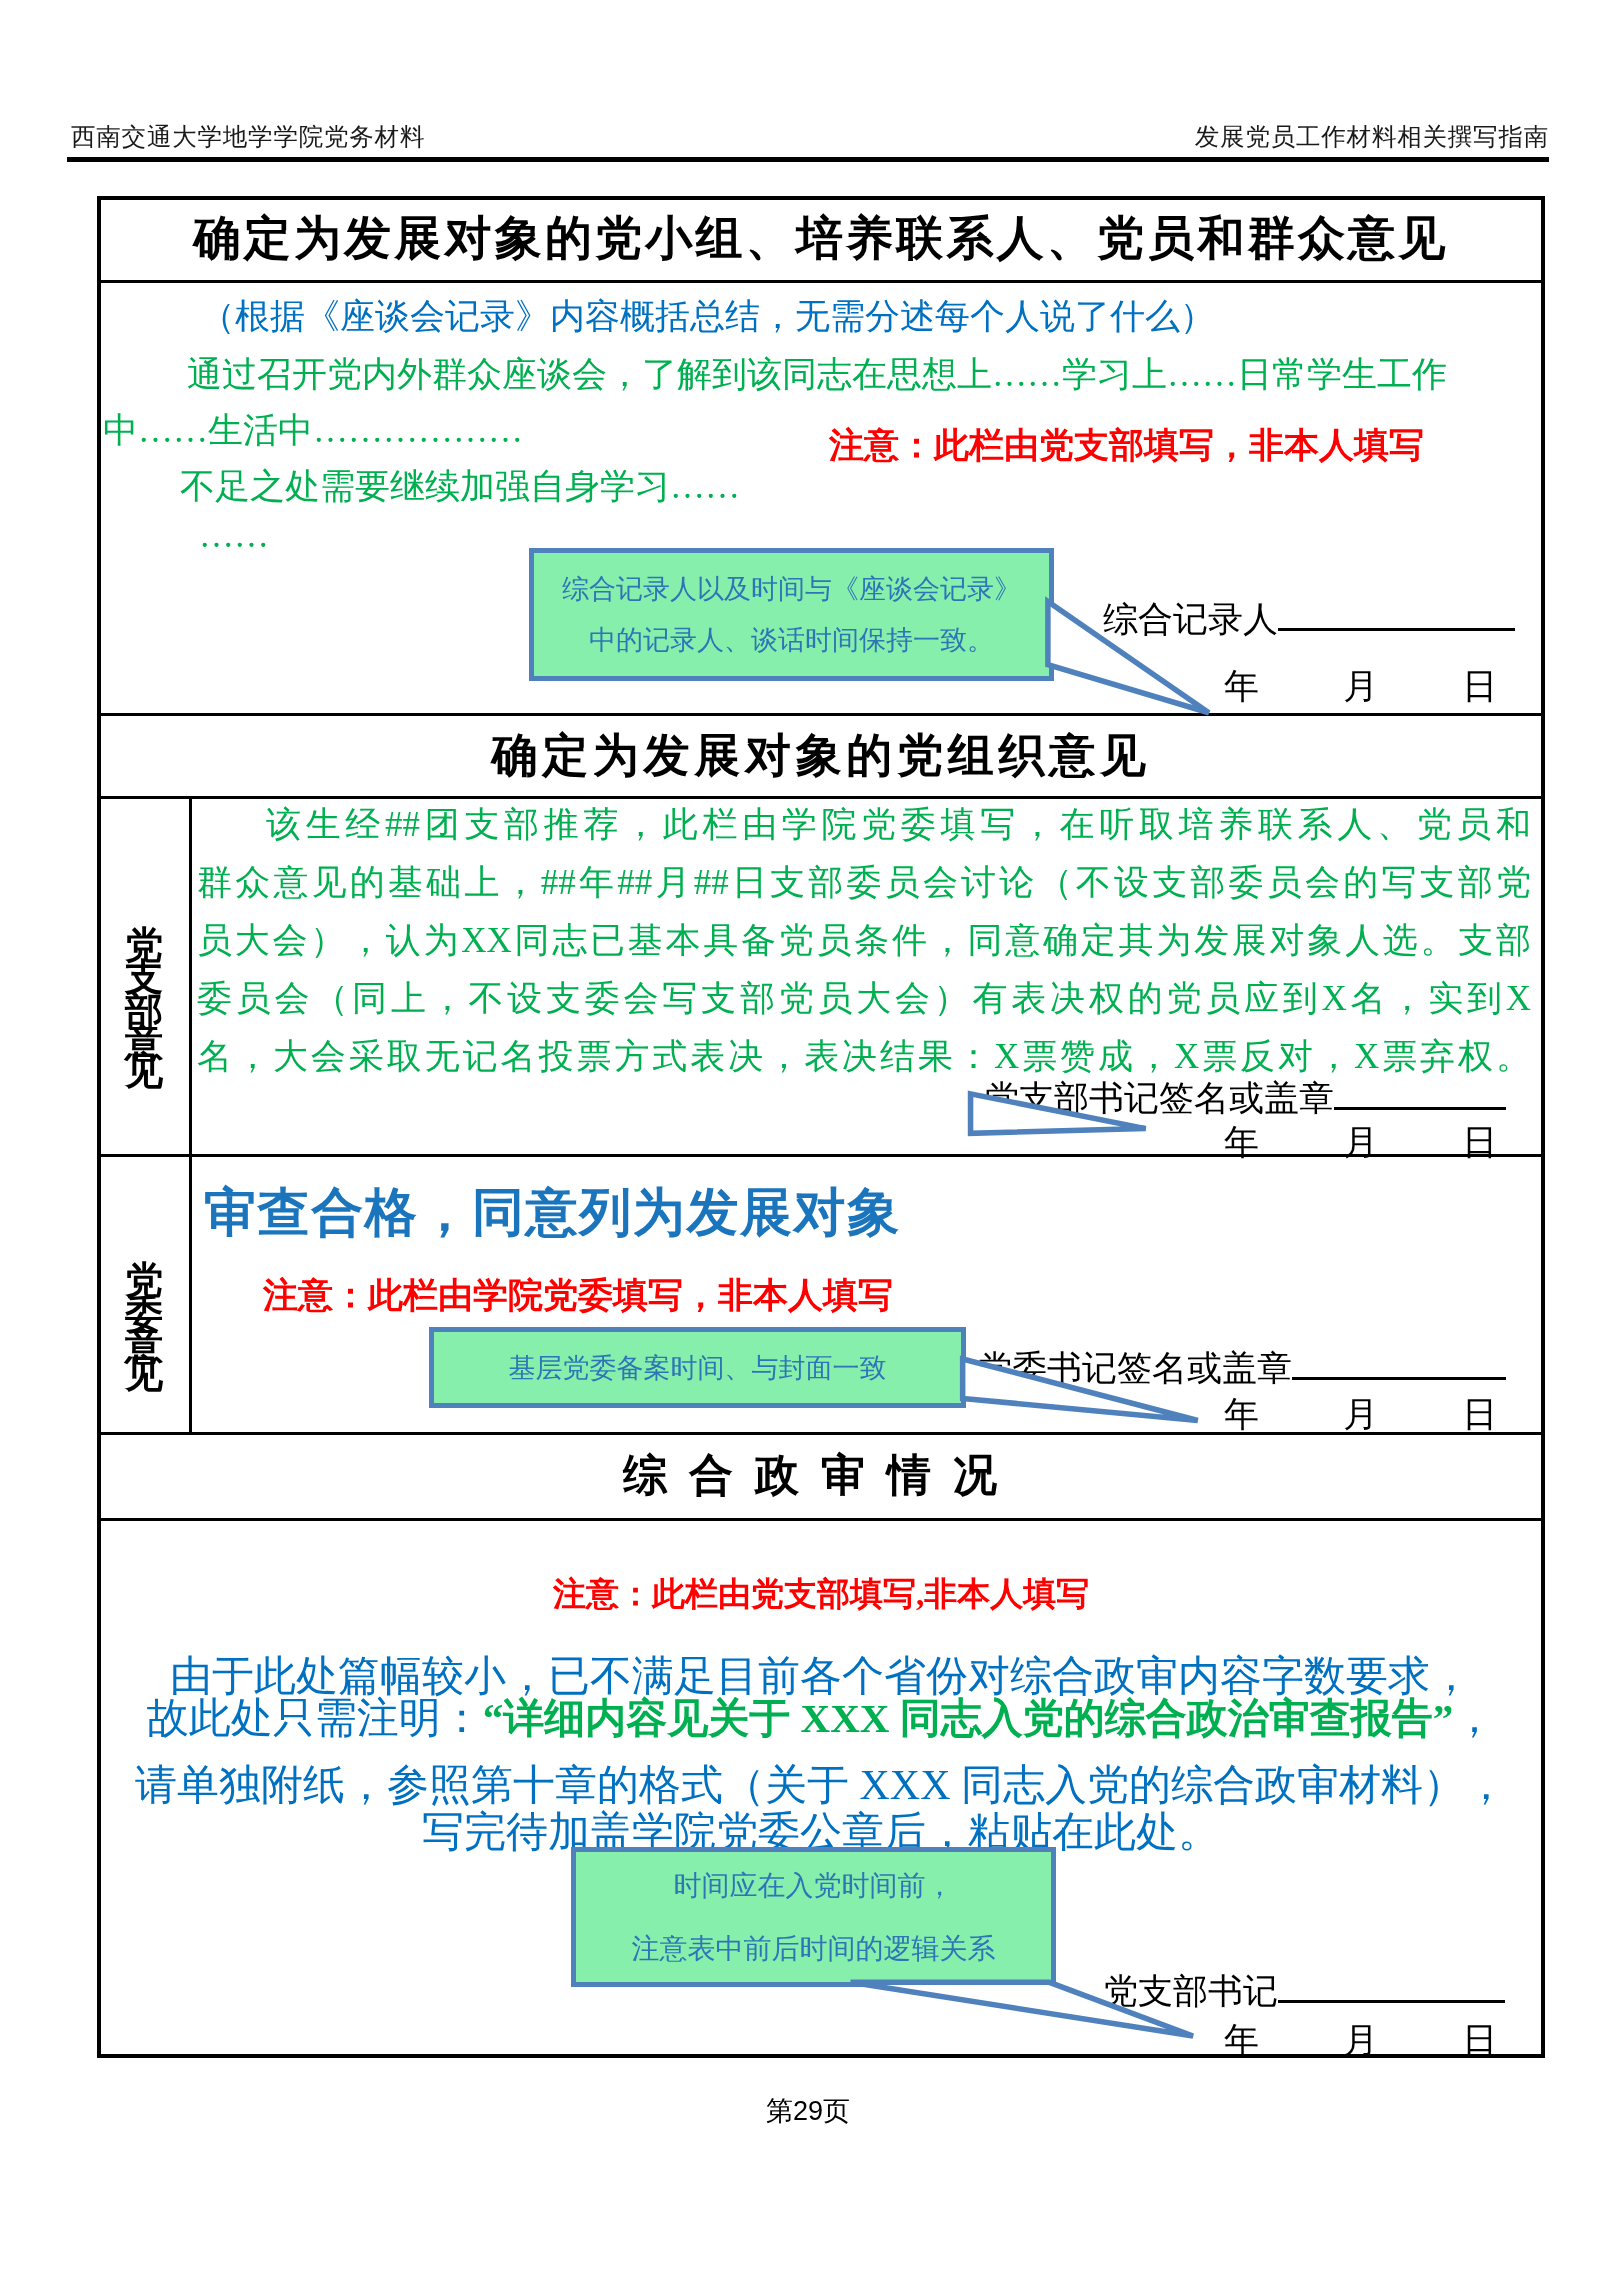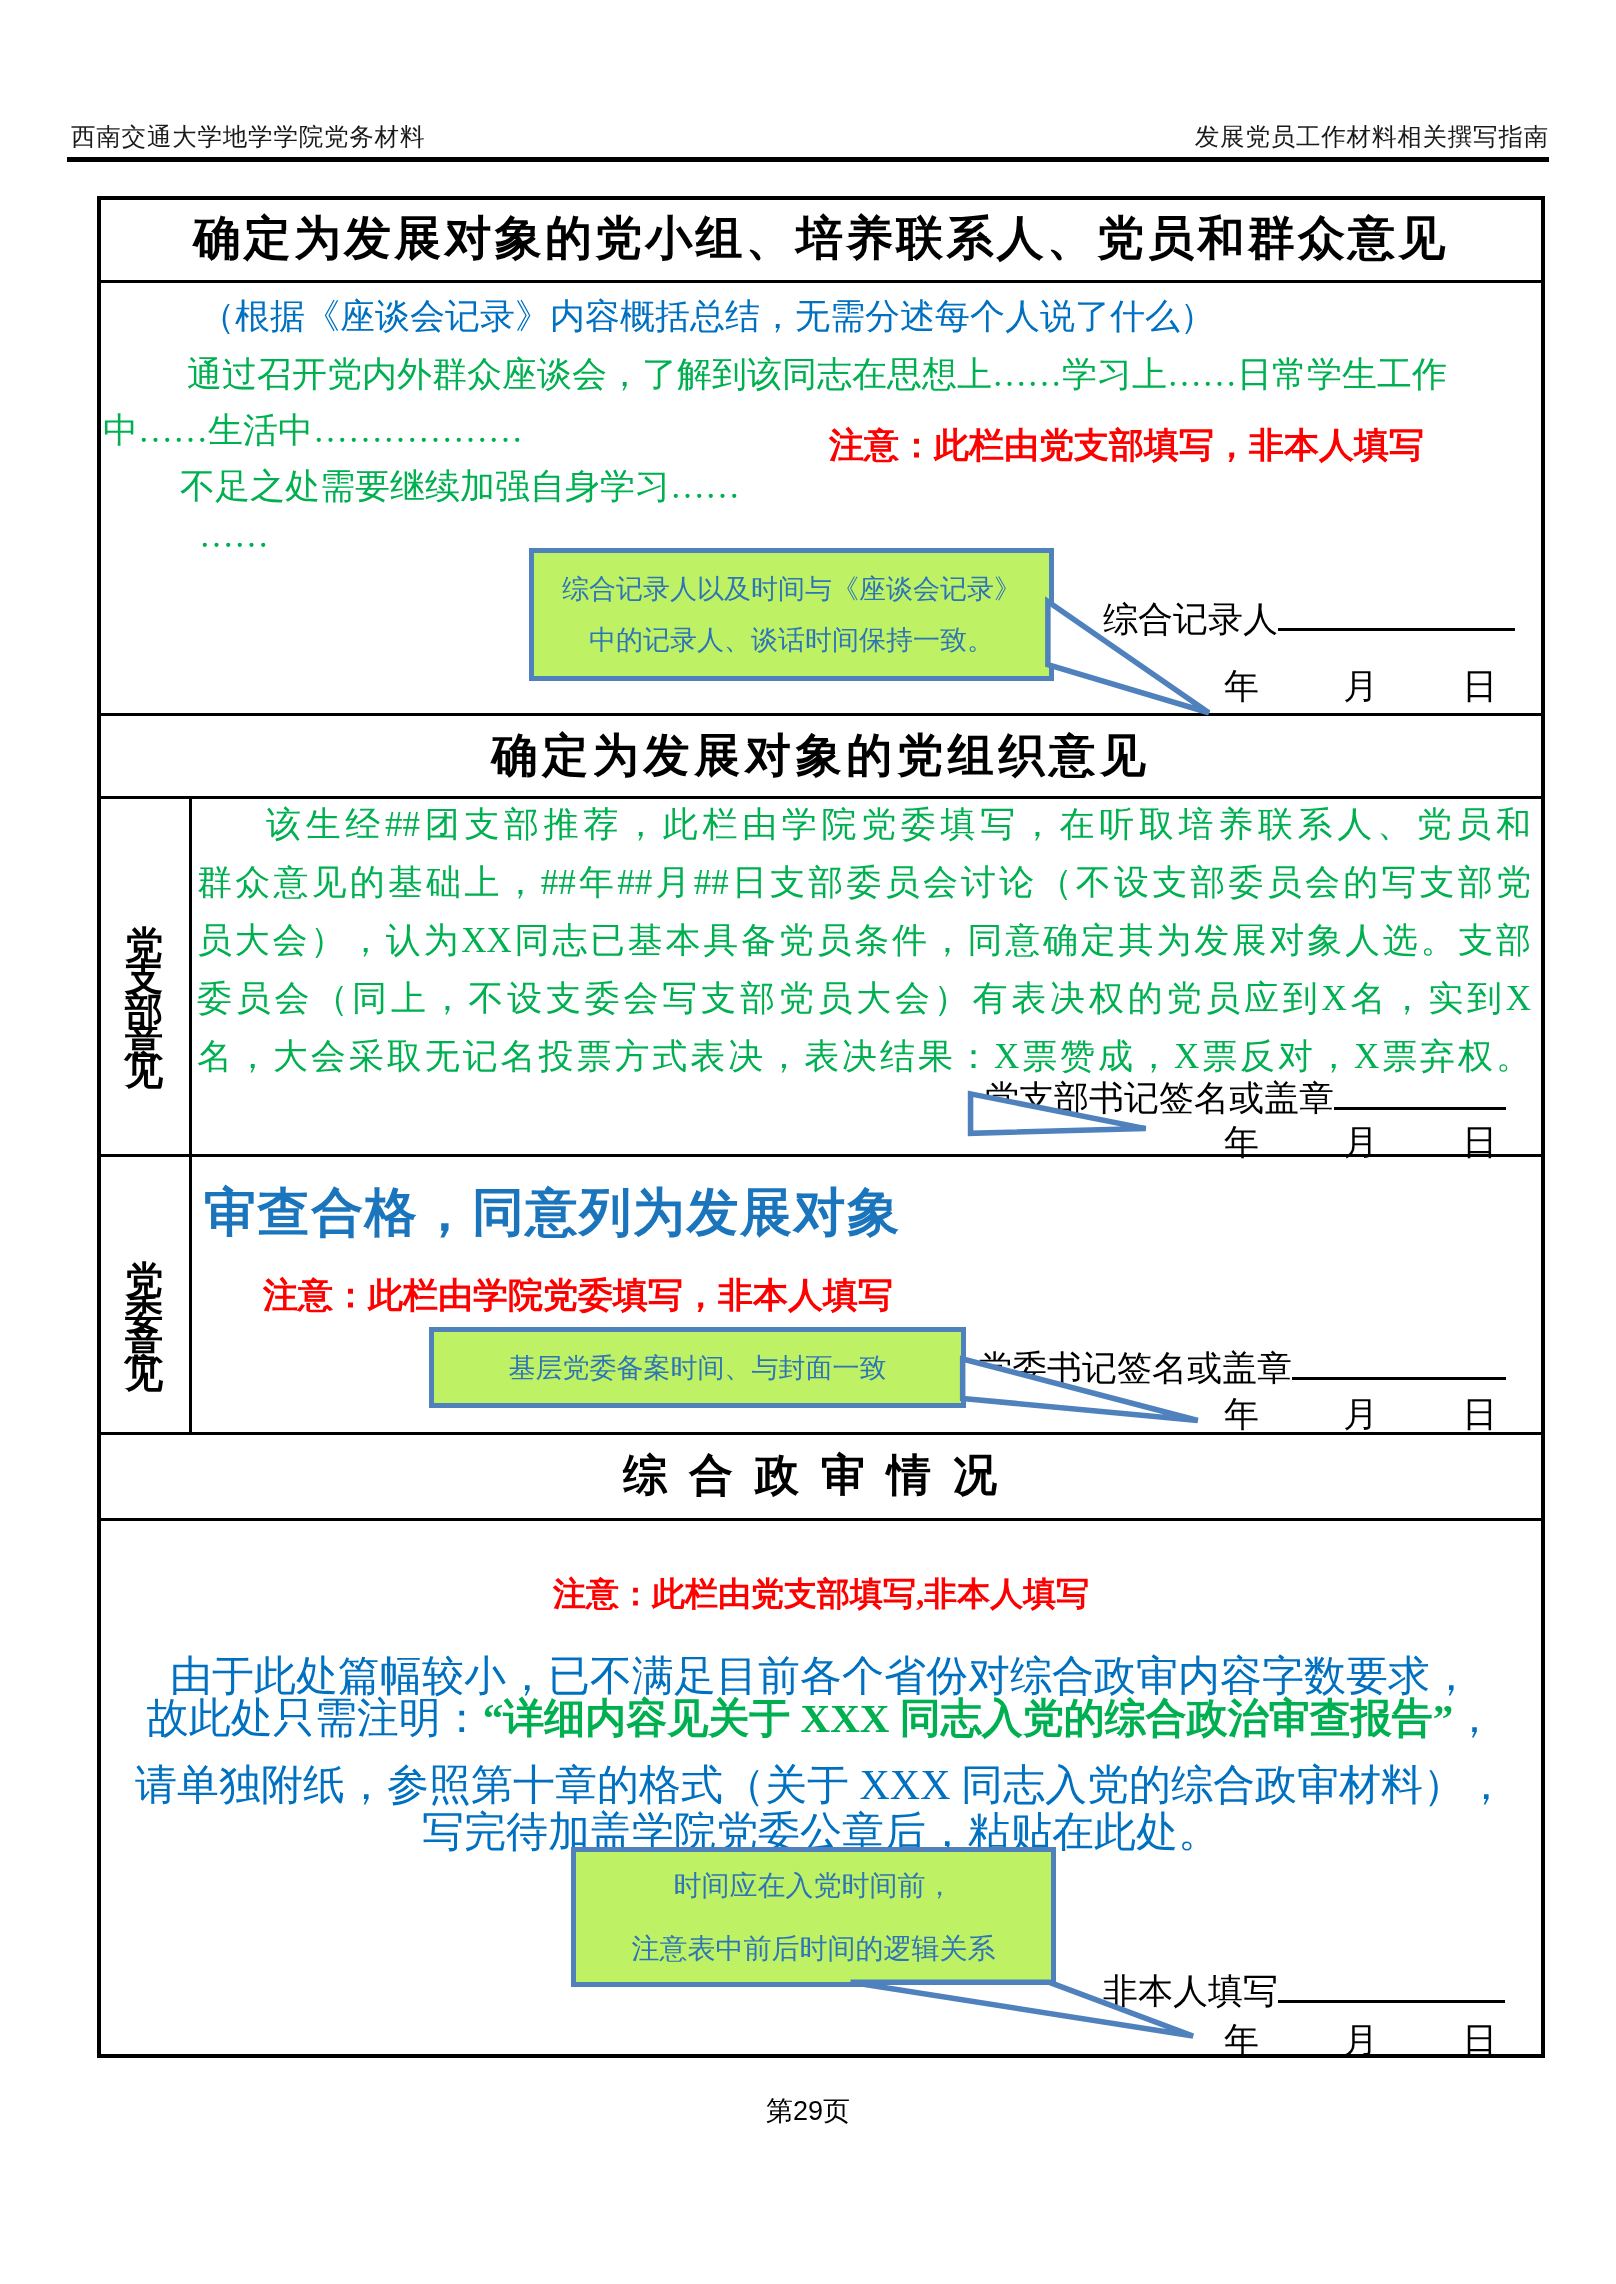--- a/index.html
+++ b/index.html
@@ -26,21 +26,21 @@
   .body41{font-size:42px;line-height:1.2;white-space:nowrap;}
   
   .jwrap{width:1334px;}
   .jline{font-size:35px;line-height:58px;color:#00B050;text-align:justify;text-align-last:justify;}
   .jline.indent{text-indent:69px;}
   
   .vlabel{display:flex;align-items:center;justify-content:center;
           writing-mode:vertical-rl;text-orientation:upright;
           font-size:38px;letter-spacing:32px;font-weight:bold;color:#000;}
   
-  .callout{border:5.5px solid #4F81BD;background:#bef264;box-sizing:border-box;
+  .callout{border:5.5px solid #4F81BD;background:#86efac;box-sizing:border-box;
            display:flex;flex-direction:column;justify-content:center;align-items:center;
            text-align:center;color:#2E75B6;
            font-family:"Liberation Sans","DejaVu Sans",sans-serif;}
   .co-line{white-space:nowrap;}
   
   .headline{font-size:52px;font-weight:bold;color:#1B75BC;letter-spacing:1.6px;white-space:nowrap;}
   
   .sig{font-size:35px;color:#000;white-space:nowrap;}
   .u{display:inline-block;height:1.0em;border-bottom:3.2px solid #000;}
   .date{font-size:35px;color:#000;white-space:pre;letter-spacing:4.7px;}
@@ -128,21 +128,21 @@
   </div>
 
   <div class="abs blue center-line body41" style="left:97px;top:1760px;">请单独附纸，参照第十章的格式（关于 XXX 同志入党的综合政审材料），</div>
   <div class="abs blue center-line body41" style="left:97px;top:1807px;">写完待加盖学院党委公章后，粘贴在此处。</div>
 
   <div class="abs callout" style="left:571px;top:1847px;width:485px;height:140px;font-size:28px;line-height:63px;">
     <div class="co-line">时间应在入党时间前，</div>
     <div class="co-line">注意表中前后时间的逻辑关系</div>
   </div>
 
-  <div class="abs sig" style="left:1103px;top:1965px;"><span>非本人填写</span><span class="u" style="width:227px;"></span></div>
+  <div class="abs sig" style="left:1103px;top:1965px;"><span>党支部书记</span><span class="u" style="width:227px;"></span></div>
   <div class="abs date" style="right:114px;top:2017px;">年　　月　　日</div>
 
   <div class="abs footer" style="left:0;top:2093px;">第29页</div>
 
   <svg class="tails abs" style="left:0;top:0;" width="1616" height="2284" viewBox="0 0 2048 2894">
     <polygon points="1328,762 1532,903 1328,842" fill="#ffffff" stroke="#4F81BD" stroke-width="7"></polygon>
     <polygon points="1230,1386 1452,1430 1230,1436" fill="#ffffff" stroke="#4F81BD" stroke-width="7"></polygon>
     <polygon points="1220,1722 1518,1800 1220,1772" fill="#ffffff" stroke="#4F81BD" stroke-width="7"></polygon>
     <polygon points="1078,2512 1512,2580 1330,2512" fill="#ffffff" stroke="#4F81BD" stroke-width="7"></polygon>
   </svg>

